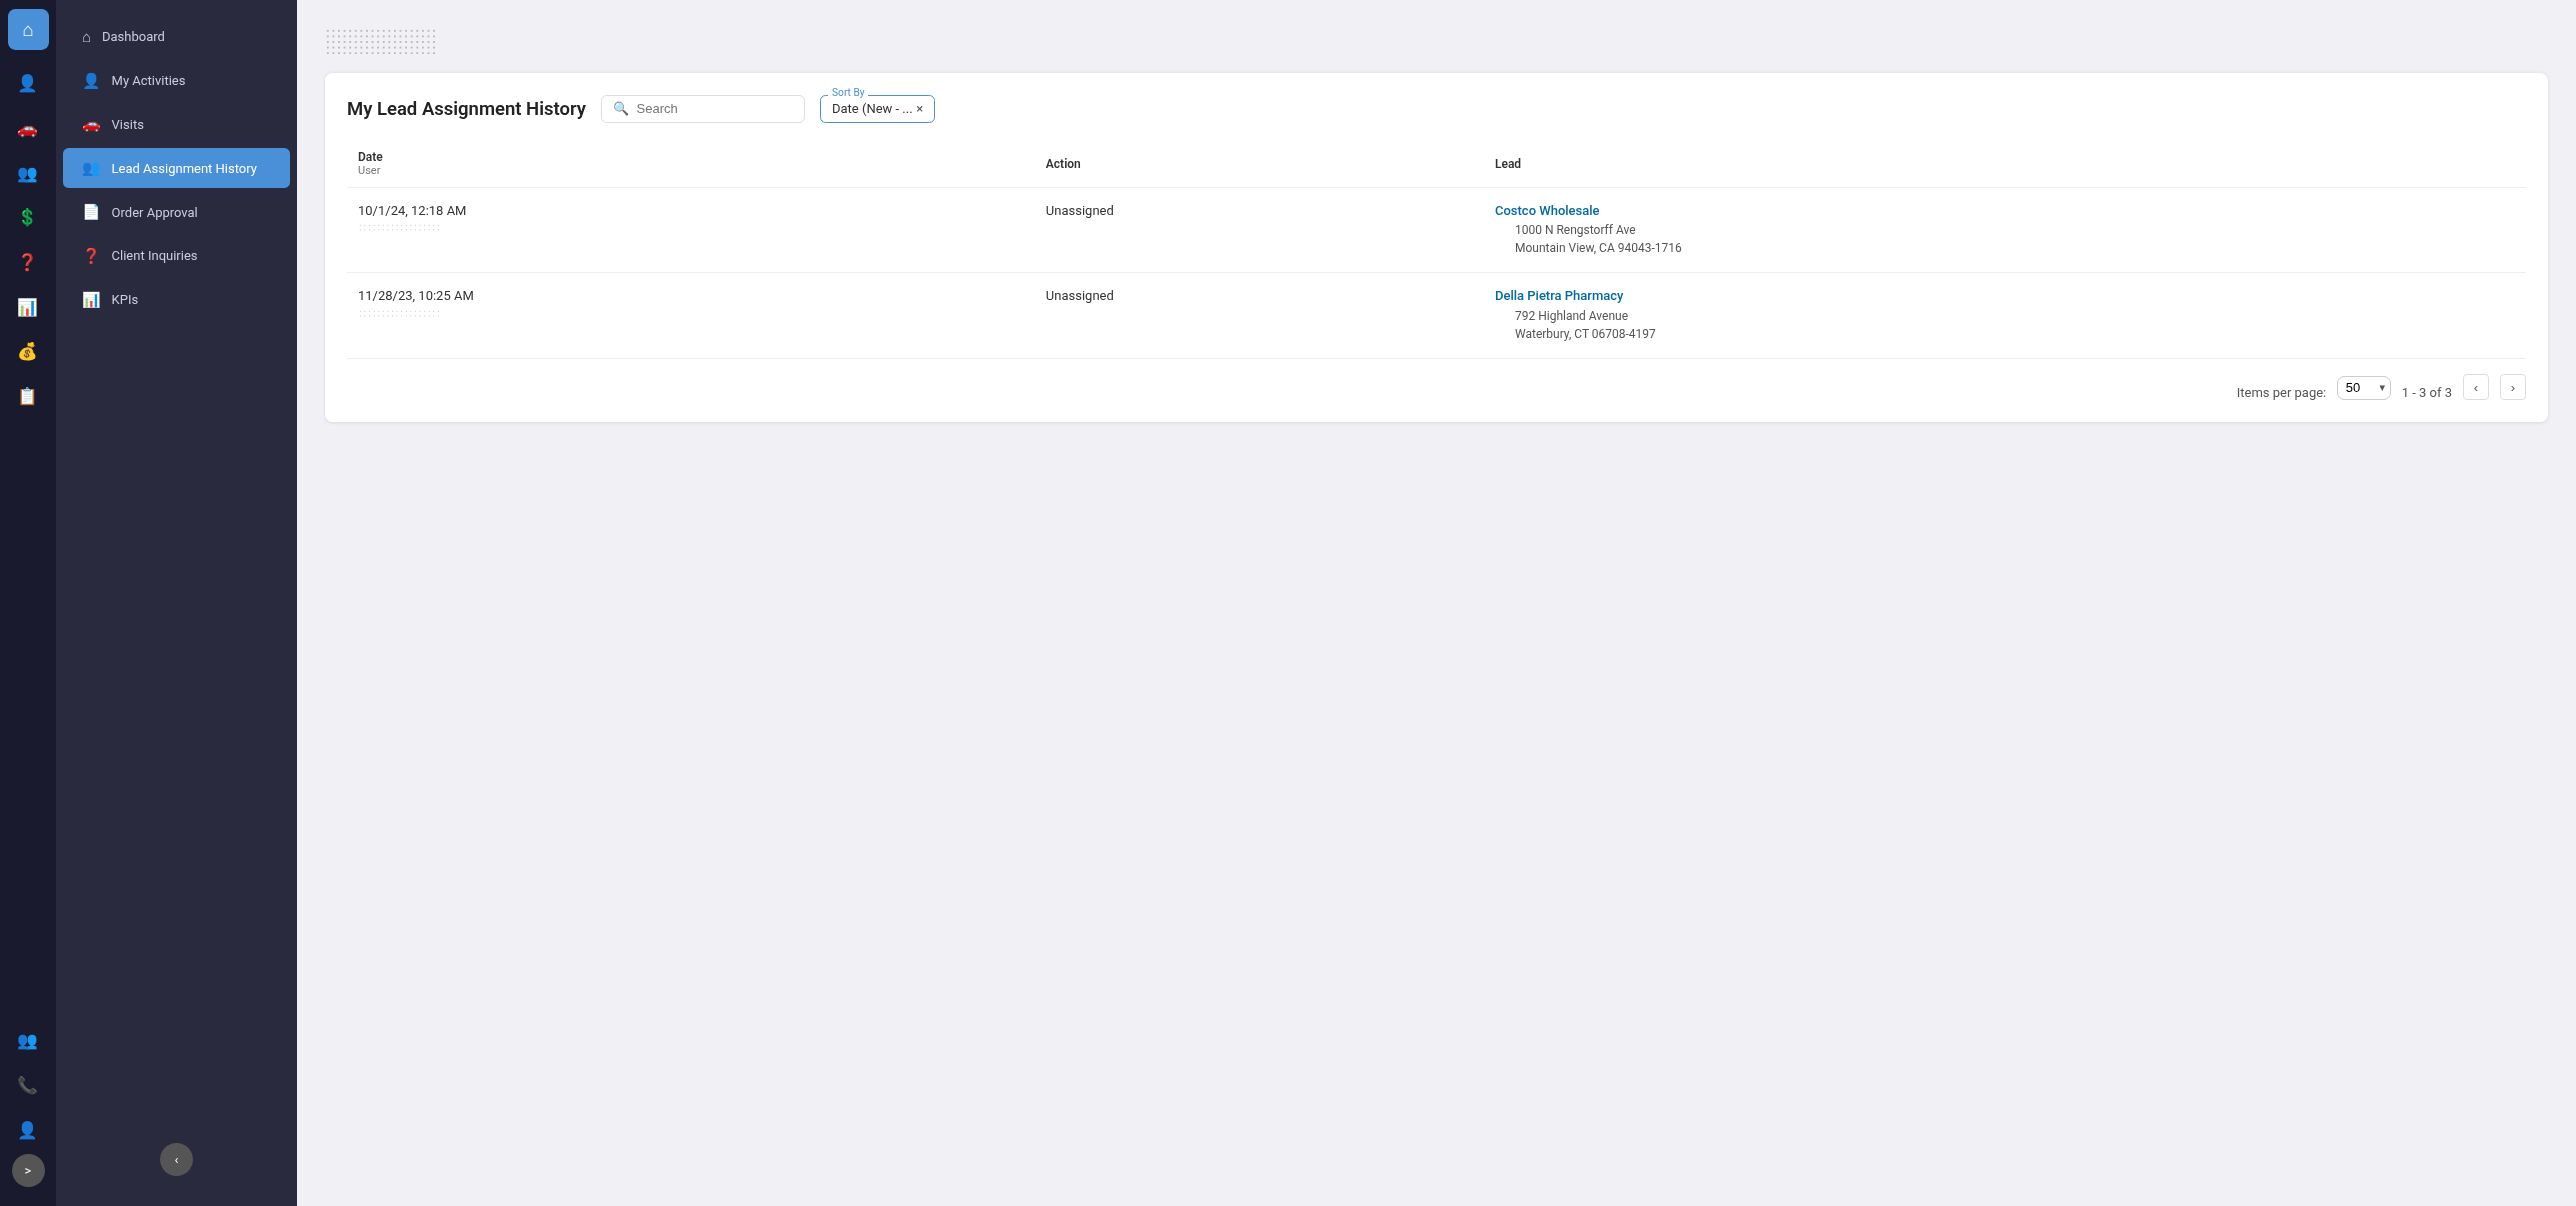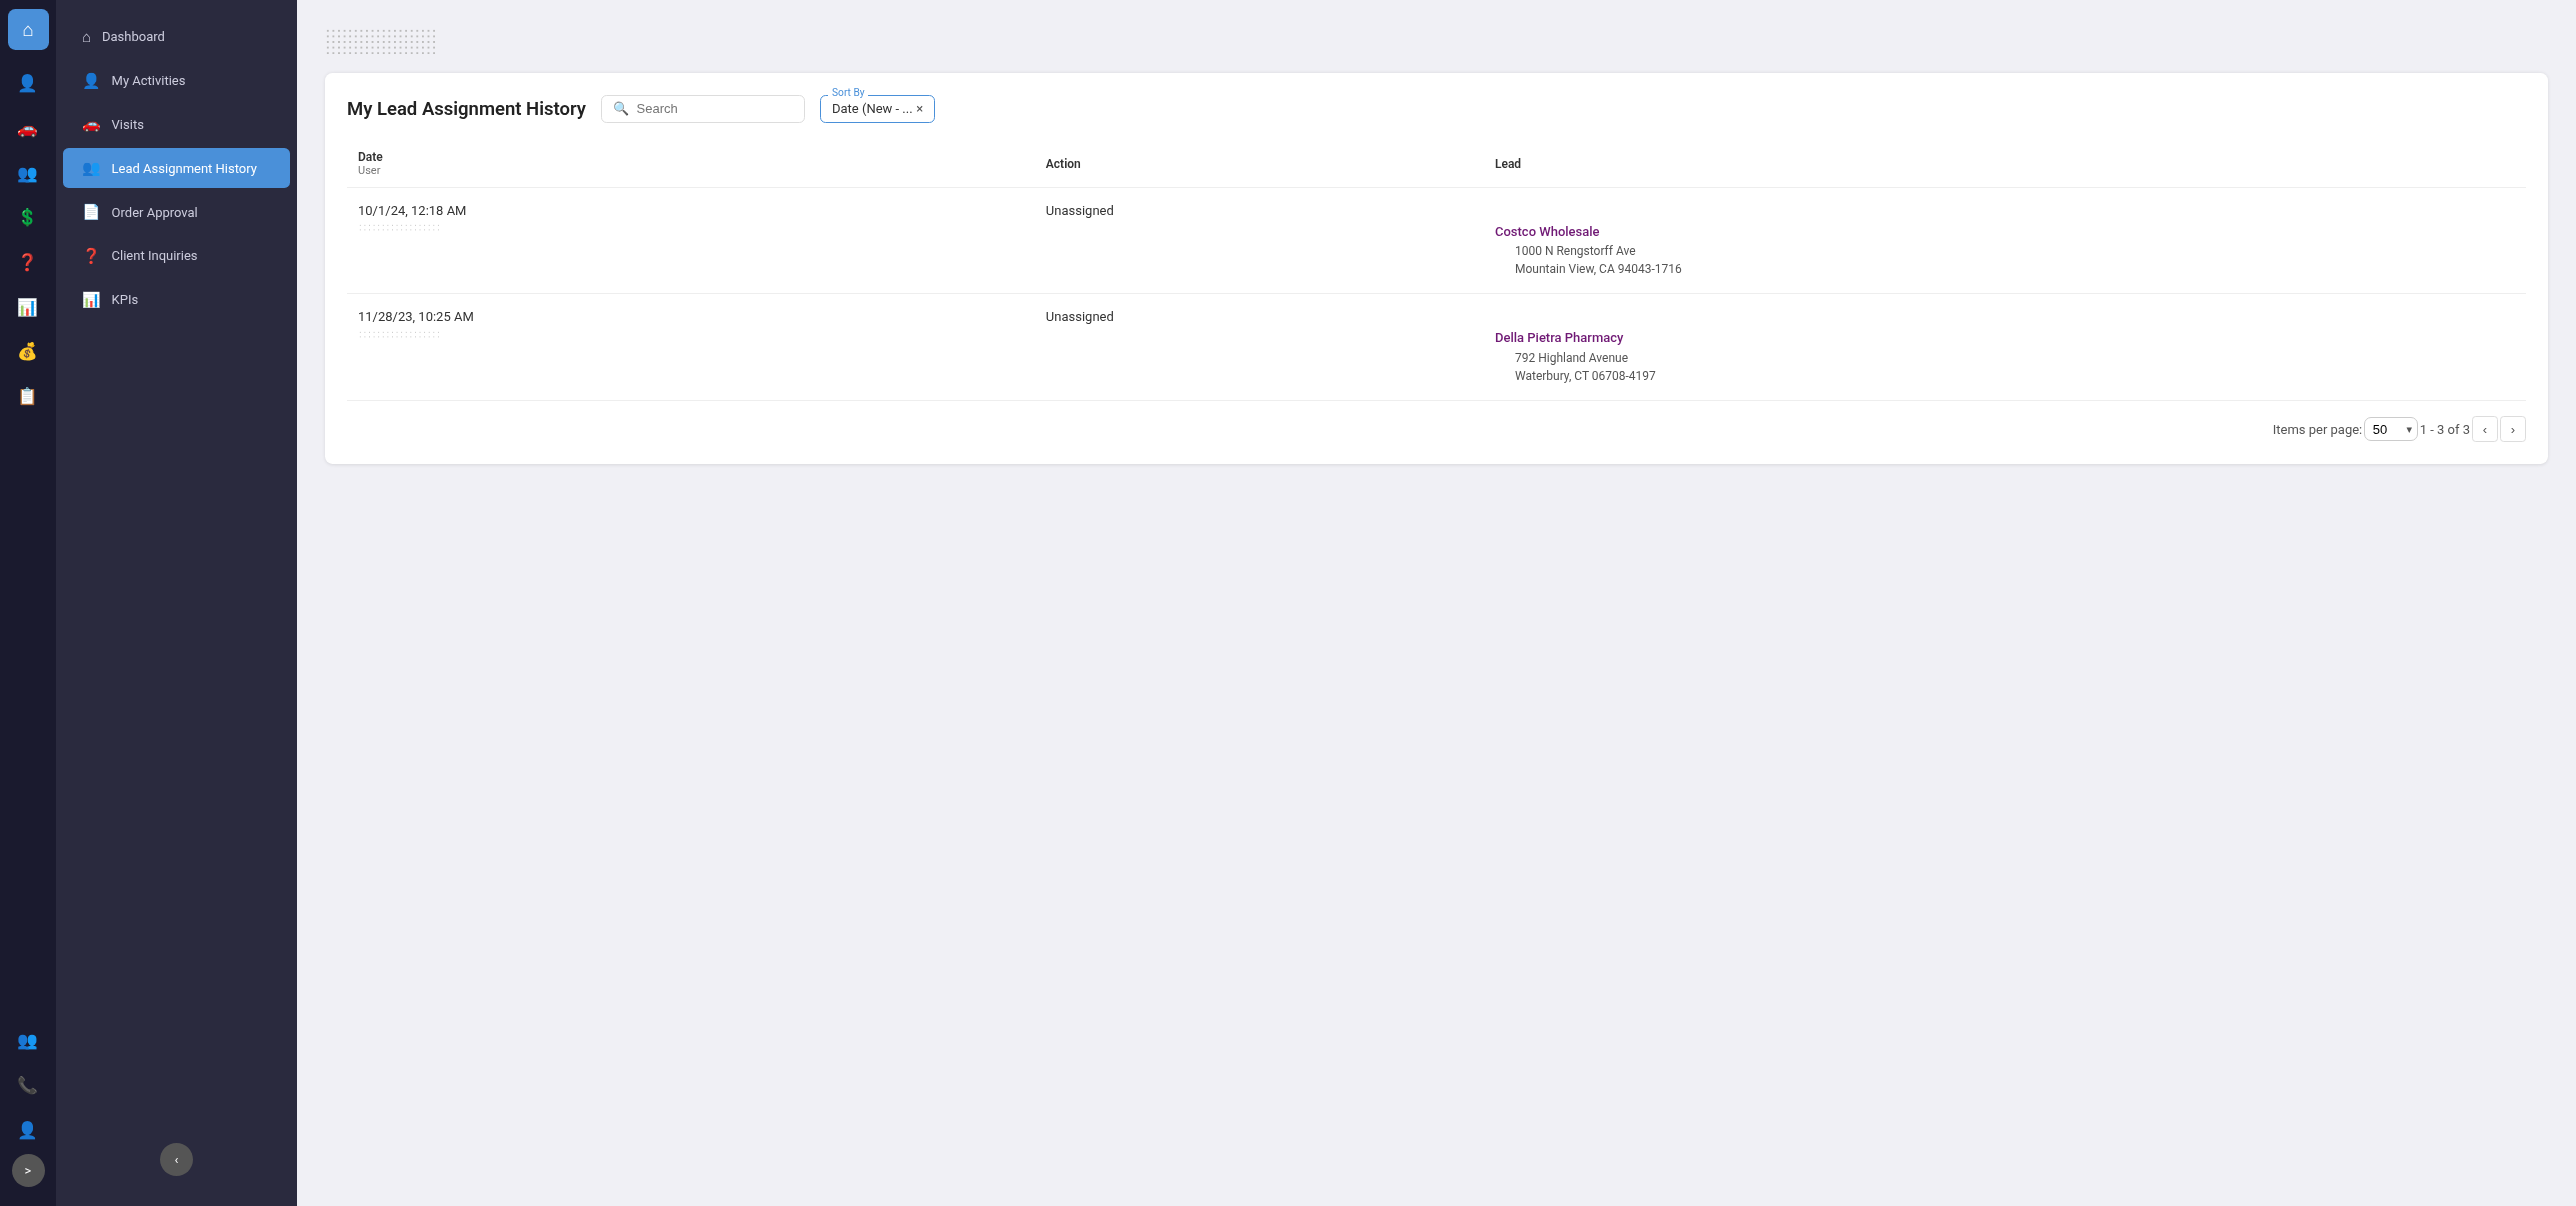--- a/index.html
+++ b/index.html
@@ -198,36 +198,35 @@
     }
     .date-cell .date-text { font-size: 13px; color: #333; }
     .date-cell .date-dotted {
       width: 83px;
       height: 9.3px;
       background-image: radial-gradient(circle, #bbb 0.9px, transparent 0.9px);
       background-size: 4.6px 4.6px;
       margin-top: 5.6px;
     }
     .lead-name {
-      color: #701a75;
+      color: #0369a1;
       font-weight: 500;
       text-decoration: none;
       display: block;
       margin-bottom: 3.7px;
-      margin-top: 21px;
     }
     .lead-addr { color: #555; font-size: 12px; line-height: 1.5; margin-left: 20px; }
 
     
     .pagination-row {
       display: flex;
-      align-items: center;
+      align-items: flex-end;
       justify-content: flex-end;
       padding-top: 15px;
-      gap: 2px;
+      gap: 11px;
       font-size: 13px;
       color: #555;
     }
     .items-per-page-select {
       border: 0.9px solid #ccc;
       border-radius: 7px;
       padding: 3.7px 7.4px;
       font-size: 13px;
       cursor: pointer;
       appearance: none;

